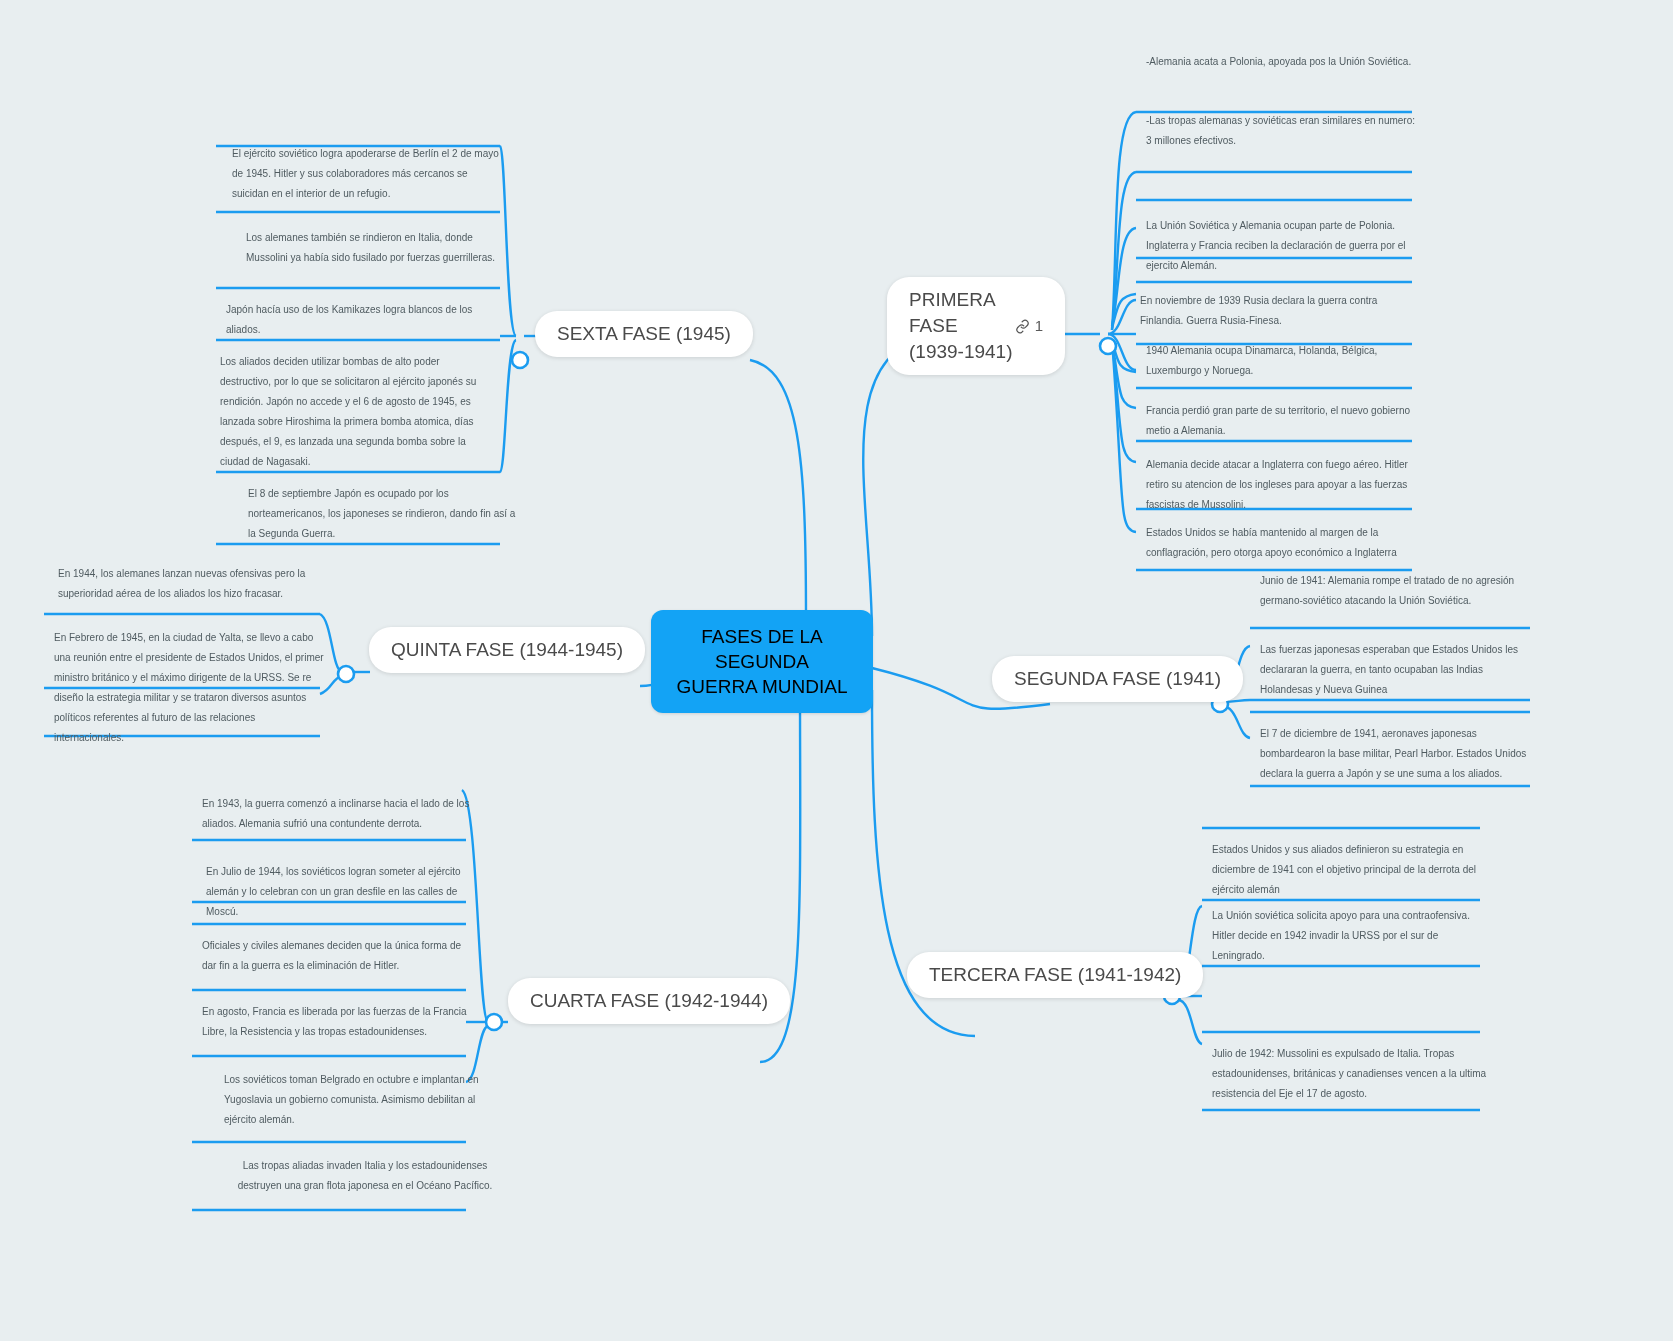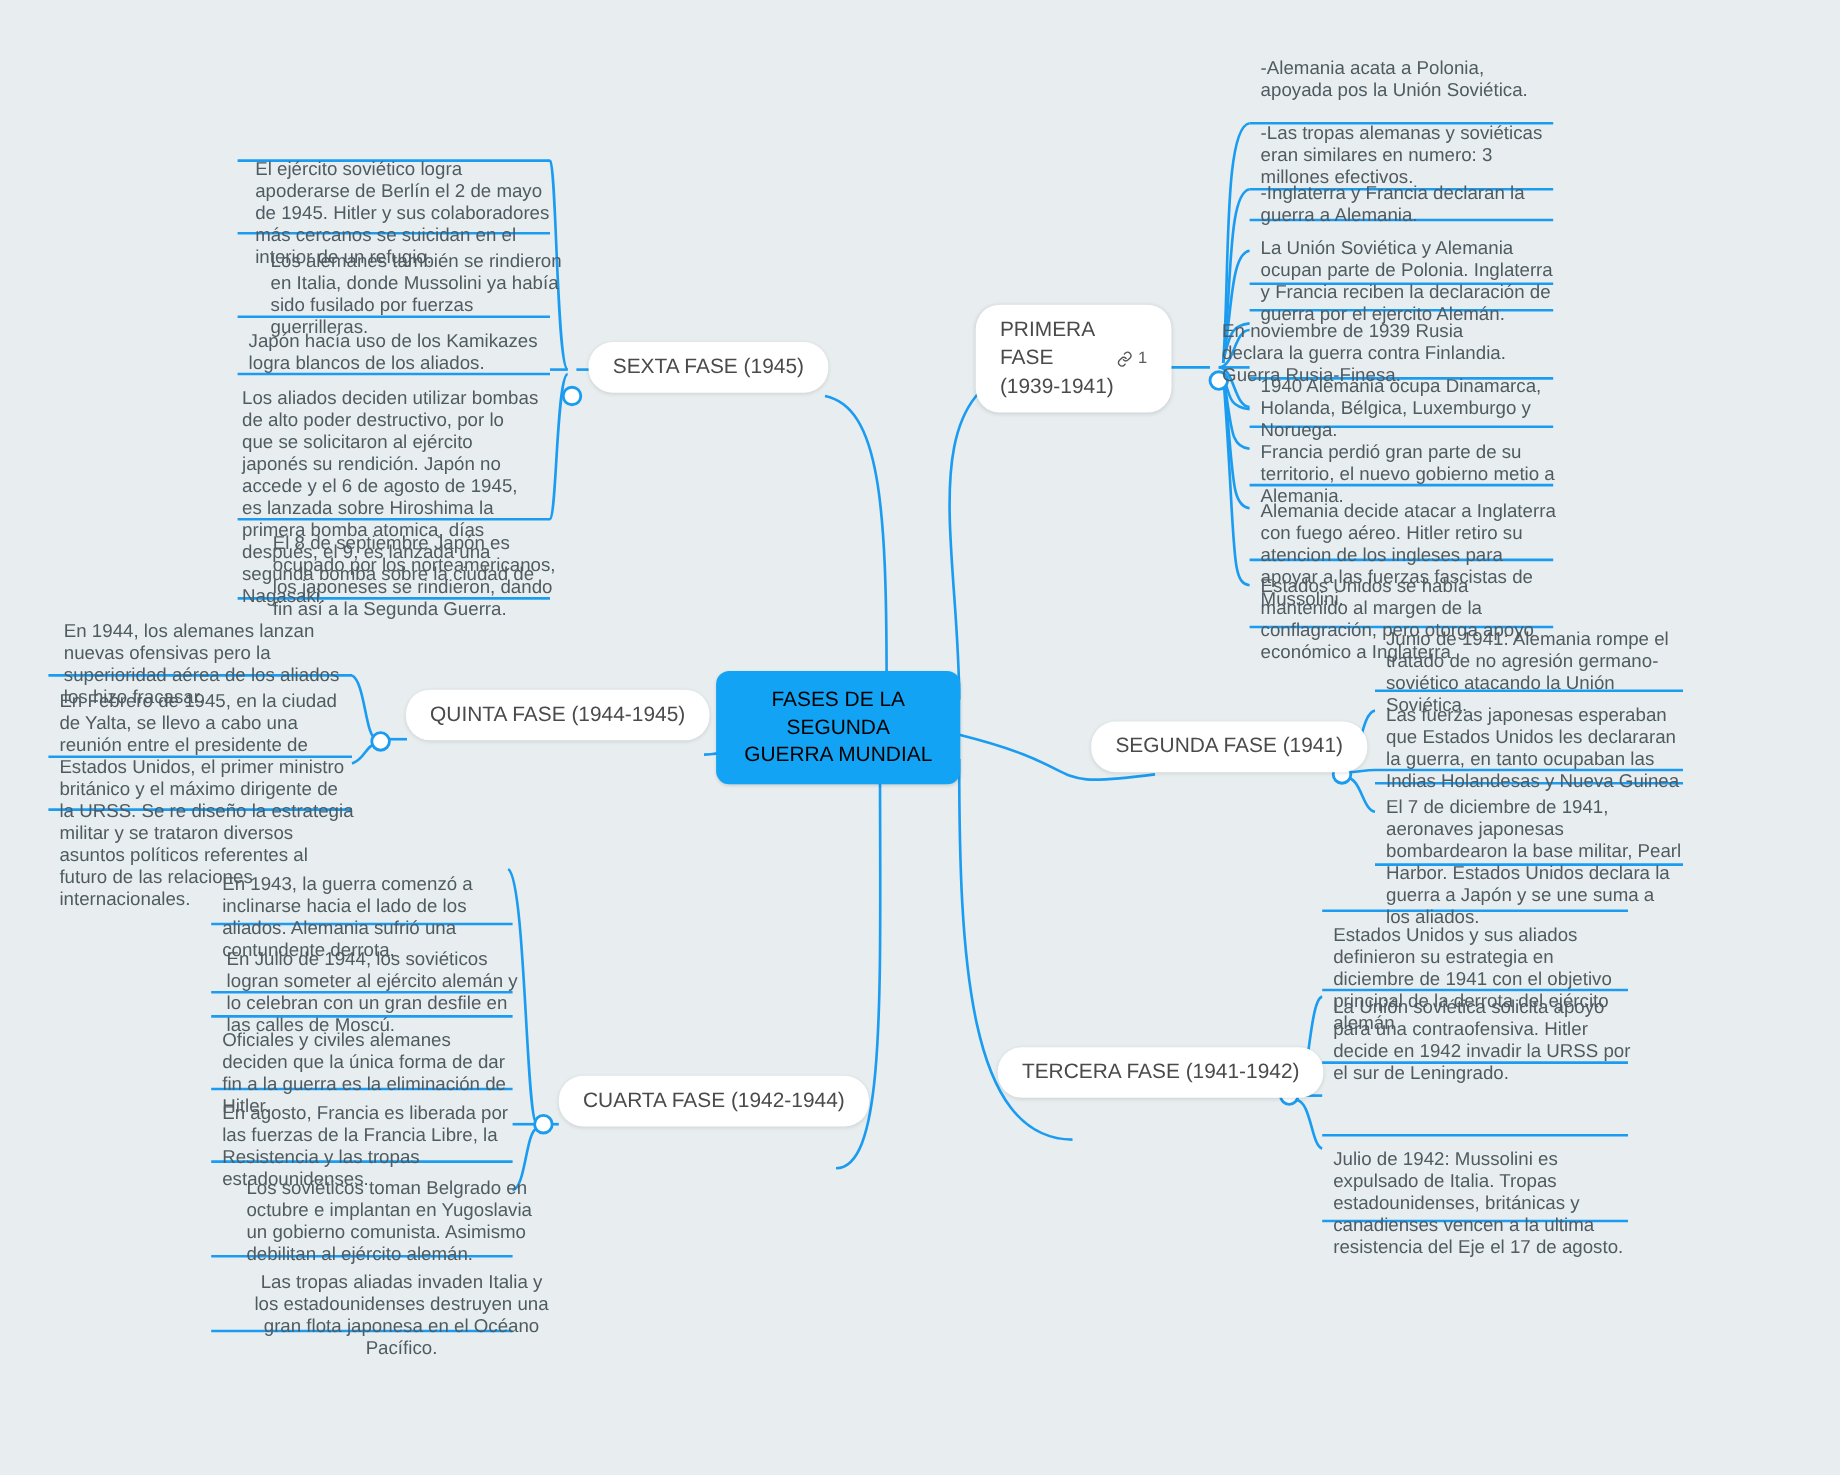--- a/index.html
+++ b/index.html
@@ -41,21 +41,21 @@
     display:flex;align-items:center;
     white-space:pre-line;
   }
   .phase .plabel{white-space:pre-line;}
   .badge{display:flex;align-items:center;gap:5px;font-size:15px;color:#5a5a5a;}
   .badge svg{display:block;}
 
   
   .leaf{
     color:#4f5b60;
-    font-size:17px;
+    font-size:10px;
     line-height:20px;
     padding:8px 10px 9px 10px;
     background:transparent;
   }
   .leaf.plain{border:none;}
 </style>
 </head>
 <body>
 
 <div id="canvas">
@@ -187,26 +187,24 @@
         <path d="M14 11a5 5 0 0 0-7 0l-3 3a5 5 0 0 0 7 7l1.5-1.5"></path>
       </svg>
       <span>1</span>
     </span>
   </div>
 
   <div class="node leaf plain" style="left:1136px;top:44px;width:290px;">-Alemania acata a Polonia, apoyada pos la
 Unión Soviética.</div>
   <div class="node leaf plain" style="left:1136px;top:103px;width:290px;">-Las tropas alemanas y soviéticas eran similares
 en numero: 3 millones efectivos.</div>
-  <div class="node leaf plain" style="left:1136px;top:158px;width:290px;">-Inglaterra y Francia declaran la guerra a
-Alemania.</div>
   <div class="node leaf plain" style="left:1136px;top:208px;width:290px;">La Unión Soviética y Alemania ocupan parte de
 Polonia. Inglaterra y Francia reciben la
 declaración de guerra por el ejercito Alemán.</div>
-  <div class="node leaf plain" style="left:1101px;top:283px;width:290px;">En noviembre de 1939 Rusia declara la guerra
+  <div class="node leaf plain" style="left:1130px;top:283px;width:290px;">En noviembre de 1939 Rusia declara la guerra
 contra Finlandia. Guerra Rusia-Finesa.</div>
   <div class="node leaf plain" style="left:1136px;top:333px;width:290px;">1940 Alemania ocupa Dinamarca, Holanda,
 Bélgica, Luxemburgo y Noruega.</div>
   <div class="node leaf plain" style="left:1136px;top:393px;width:290px;">Francia perdió gran parte de su territorio, el
 nuevo gobierno metio a Alemania.</div>
   <div class="node leaf plain" style="left:1136px;top:447px;width:290px;">Alemania decide atacar a Inglaterra con fuego
 aéreo. Hitler retiro su atencion de los ingleses
 para apoyar a las fuerzas fascistas de Mussolini.</div>
   <div class="node leaf plain" style="left:1136px;top:515px;width:290px;">Estados Unidos se había mantenido al margen
 de la conflagración, pero otorga apoyo

